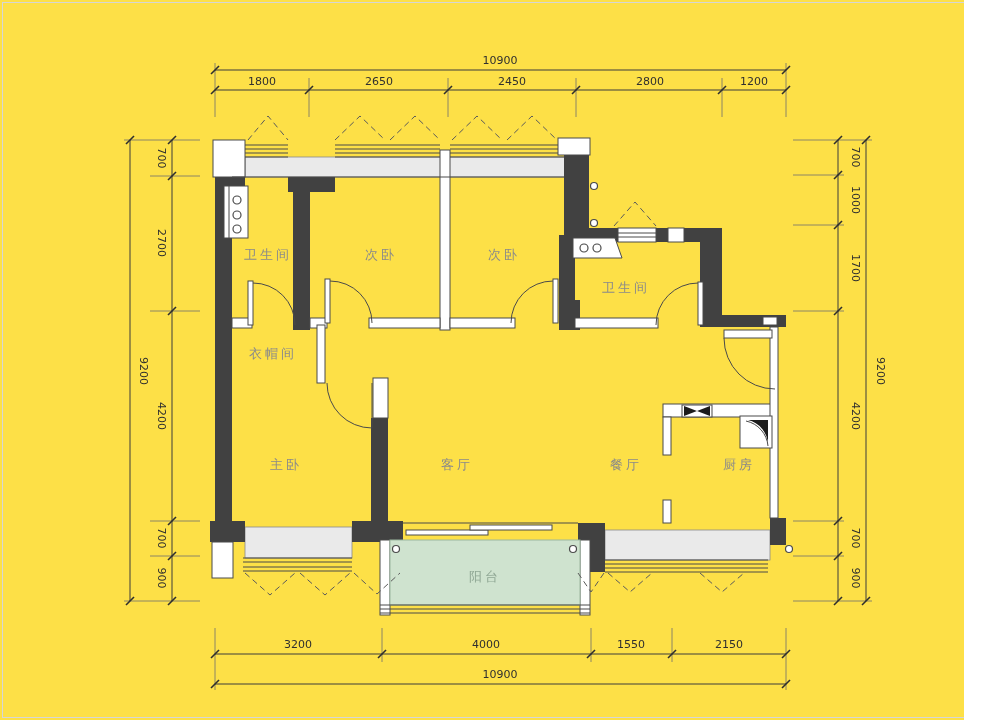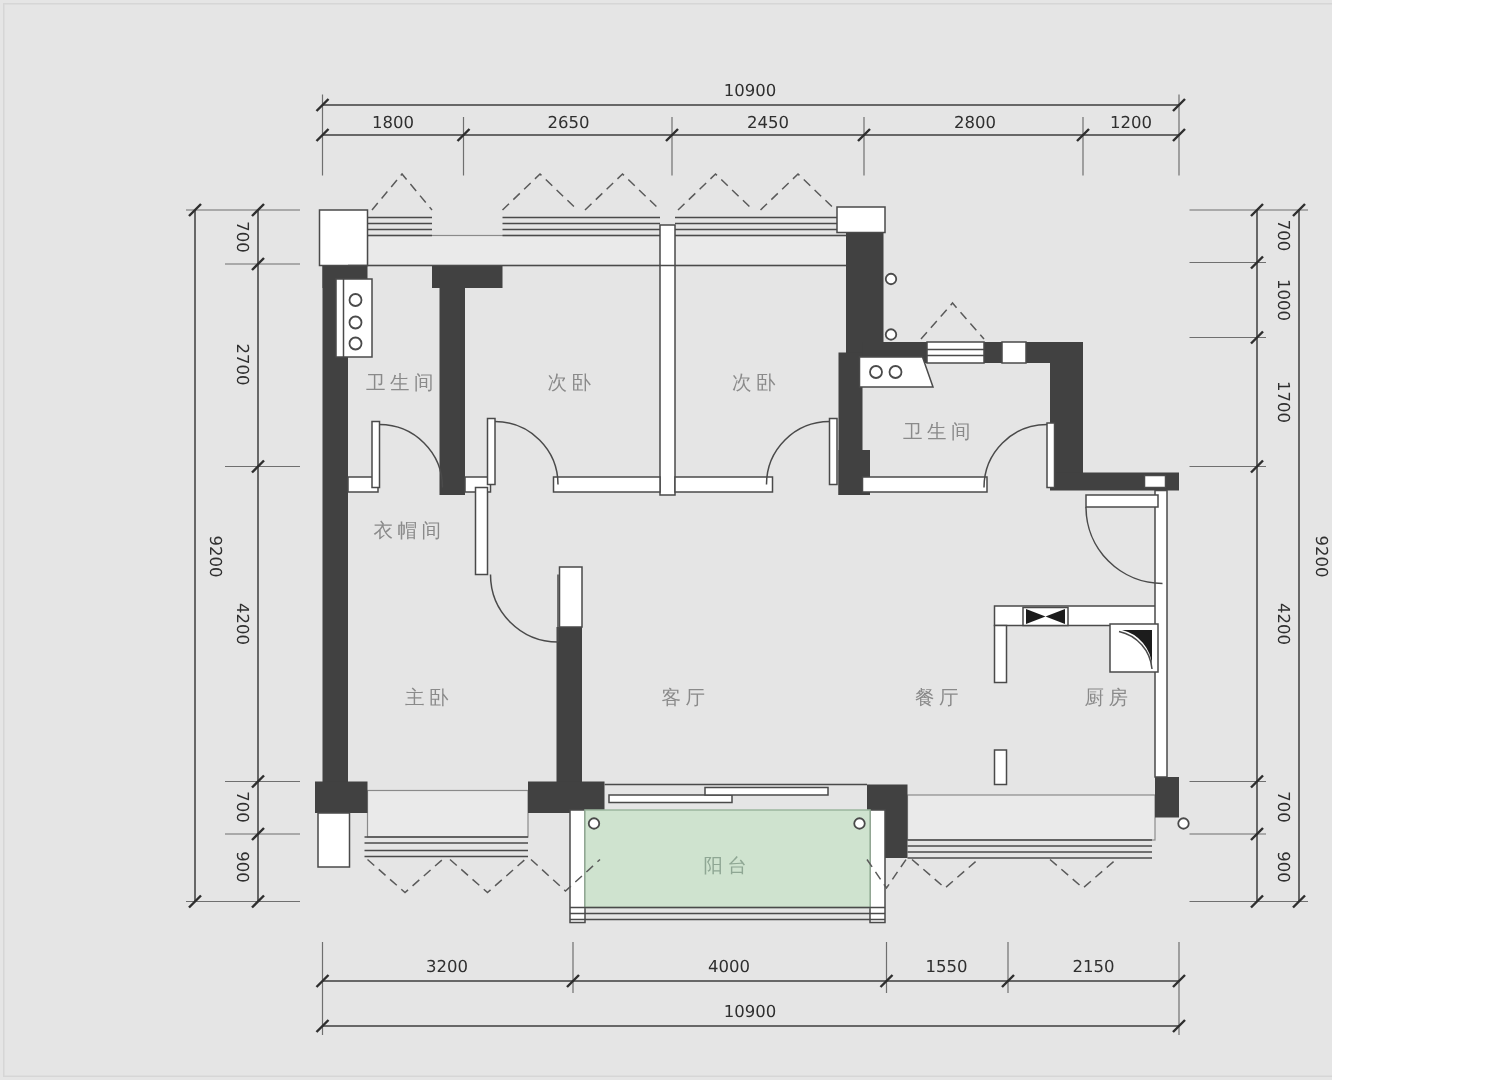--- a/index.html
+++ b/index.html
@@ -1,16 +1,16 @@
 <!DOCTYPE html>
 <html><head>
 <meta charset="utf-8">
 <style>
   html,body{margin:0;padding:0;background:#ffffff;}
-  #stage{position:relative;width:888px;height:720px;background:#e5e5e5;overflow:hidden;
+  #stage{position:relative;width:964px;height:720px;background:#fde047;overflow:hidden;
          font-family:"Liberation Sans","DejaVu Sans",sans-serif;}
   #frame{position:absolute;left:2px;top:2px;width:994px;height:714px;border:1px solid #d6d6d6;}
   svg{position:absolute;left:0;top:0;}
   .dimtxt{font-size:11px;fill:#2f2f2f;font-family:"DejaVu Sans","Liberation Sans",sans-serif;}
   .roomtxt{font-size:13px;fill:#8a8a8a;letter-spacing:3px;}
   .balcotxt{font-size:13px;fill:#8fa794;letter-spacing:3px;}
   .dimline{stroke:#3c3c3c;stroke-width:1;}
   .extline{stroke:#6f6f6f;stroke-width:0.8;}
   .tick{stroke:#2e2e2e;stroke-width:1.6;}
   .thin{fill:#ffffff;stroke:#4a4a4a;stroke-width:1;}

